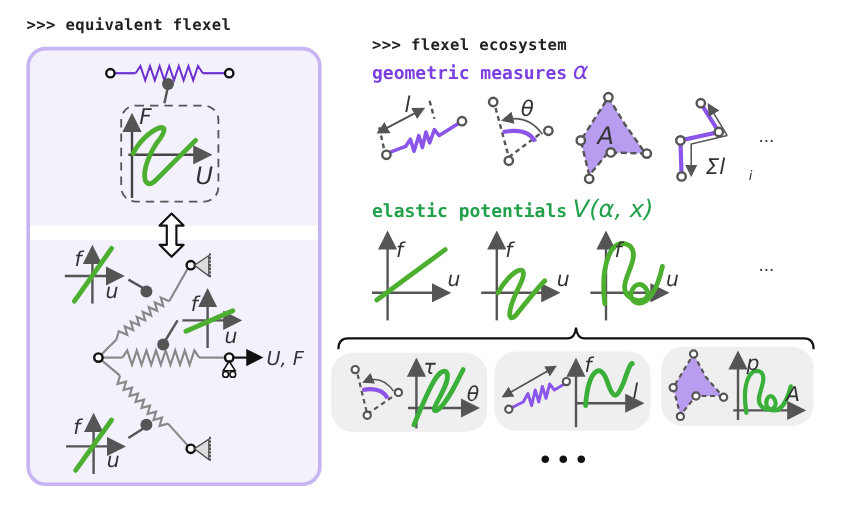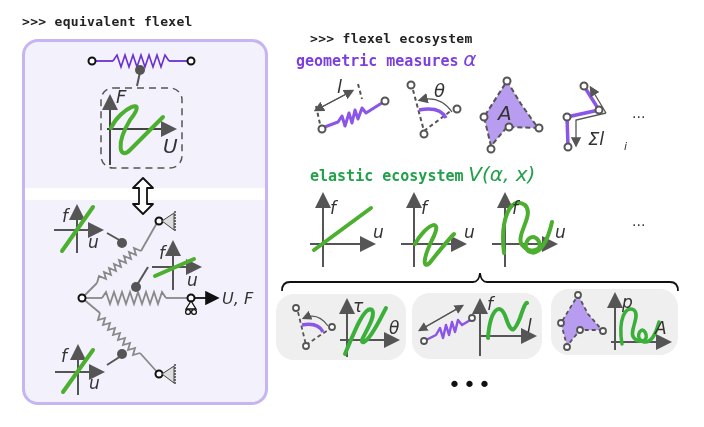--- a/index.html
+++ b/index.html
@@ -106,21 +106,21 @@
 
   <line x1="78" y1="395" x2="78" y2="348" stroke="#555" stroke-width="2" marker-end="url(#ah)"></line>
   <line x1="55" y1="372" x2="101" y2="372" stroke="#555" stroke-width="2" marker-end="url(#ah)"></line>
   <line x1="63" y1="392" x2="93" y2="350" stroke="#4caf2f" stroke-width="4" stroke-linecap="round"></line>
   <text class="lbl" x="61" y="362" font-size="17">f</text>
   <text class="lbl" x="89" y="389" font-size="17">u</text>
 </svg>
 
 <div class="hdr mono" style="left:310px; top:31px;">&gt;&gt;&gt; flexel ecosystem</div>
 
-<div class="purple-title" style="left:296px; top:47px;">
+<div class="purple-title" style="left:310px; top:47px;">
   <span class="mono">geometric measures</span>
   <span class="math">α</span>
 </div>
 
 <svg width="704" height="427" style="left:0;top:0;">
 
   <g>
     <line x1="316" y1="110" x2="352" y2="91" stroke="#555" stroke-width="1.3" marker-end="url(#ah)"></line>
     <line x1="352" y1="91" x2="316" y2="110" stroke="#555" stroke-width="1.3" marker-end="url(#ah)"></line>
     <line x1="316" y1="106" x2="320" y2="124" stroke="#555" stroke-width="2" stroke-dasharray="4,3"></line>
@@ -160,21 +160,21 @@
     <circle cx="568" cy="147" r="3.5" fill="#fff" stroke="#555" stroke-width="2"></circle>
     <polyline points="606,113 591,88" fill="none" stroke="#555" stroke-width="1.3" marker-end="url(#ah)"></polyline>
     <polyline points="606,113 576,120 576,145" fill="none" stroke="#555" stroke-width="1.3" marker-end="url(#ah)"></polyline>
   </g>
   <text class="lbl" x="588" y="145" font-size="18">Σl</text>
   <text class="lbl" x="624" y="150" font-size="11">i</text>
   <text x="632" y="118" font-size="14" fill="#333">...</text>
 </svg>
 
 <div class="green-title" style="left:310px; top:162px;">
-  <span class="mono">elastic ecosystem</span>
+  <span class="mono">elastic potentials</span>
   <span class="math">V(α, x)</span>
 </div>
 
 <svg width="704" height="427" style="left:0;top:0;">
 
   <g>
     <line x1="323" y1="267" x2="323" y2="196" stroke="#555" stroke-width="2" marker-end="url(#ah)"></line>
     <line x1="310" y1="244" x2="372" y2="244" stroke="#555" stroke-width="2" marker-end="url(#ah)"></line>
     <line x1="314" y1="250" x2="371" y2="208" stroke="#4caf2f" stroke-width="4" stroke-linecap="round"></line>
   </g>

